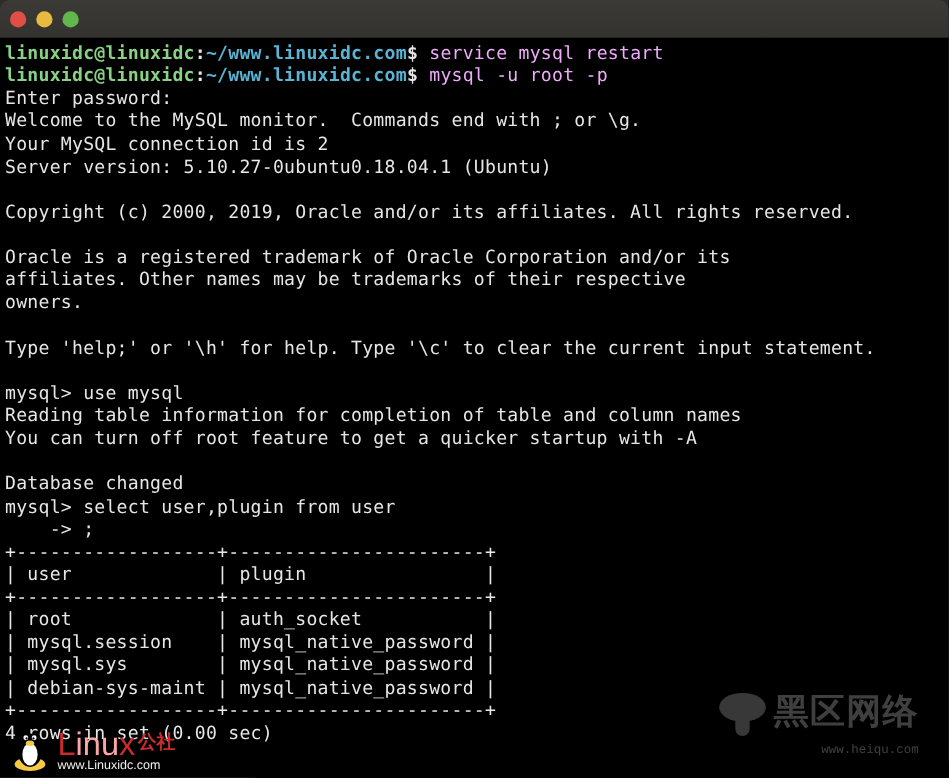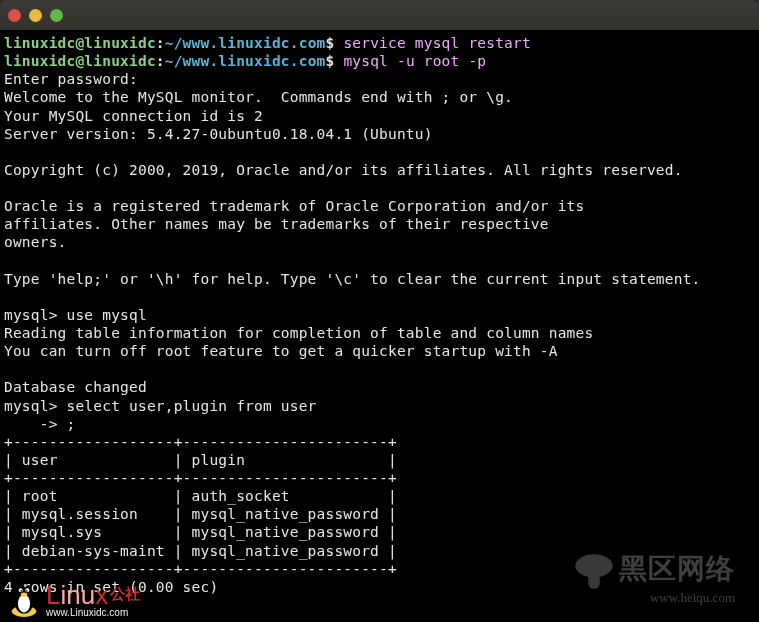--- a/index.html
+++ b/index.html
@@ -65,22 +65,22 @@
       font-size: 28px;
       font-weight: bold;
       letter-spacing: 1px;
       pointer-events: none;
     }
     .watermark-host {
       position: absolute;
       right: 24px;
       bottom: 16px;
       color: rgba(180,180,180,0.35);
-      font-family: Liberation Serif, serif;
-      font-size: 13px;
+      font-family: Liberation Mono, monospace;
+      font-size: 10px;
       pointer-events: none;
       text-align: right;
     }
     .watermark-mushroom {
       position: absolute;
       right: 142px;
       bottom: 26px;
       width: 46px; height: 46px;
       opacity: 0.3;
       pointer-events: none;
@@ -133,21 +133,21 @@
     <div class="light min"></div>
     <div class="light max"></div>
   </div>
 </div>
 
 <div class="term"><span class="prompt-user">linuxidc@linuxidc</span><span class="prompt-sep">:</span><span class="prompt-path">~/www.linuxidc.com</span><span class="prompt-sep">$</span> <span class="cmd">service mysql restart</span>
 <span class="prompt-user">linuxidc@linuxidc</span><span class="prompt-sep">:</span><span class="prompt-path">~/www.linuxidc.com</span><span class="prompt-sep">$</span> <span class="cmd">mysql -u root -p</span>
 <span>Enter password:</span>
 <span>Welcome to the MySQL monitor.  Commands end with ; or \g.</span>
 <span>Your MySQL connection id is 2</span>
-<span>Server version: 5.4.27-0ubuntu0.18.04.1 (Ubuntu)</span>
+<span>Server version: 5.10.27-0ubuntu0.18.04.1 (Ubuntu)</span>
 <span></span>
 <span>Copyright (c) 2000, 2019, Oracle and/or its affiliates. All rights reserved.</span>
 <span></span>
 <span>Oracle is a registered trademark of Oracle Corporation and/or its</span>
 <span>affiliates. Other names may be trademarks of their respective</span>
 <span>owners.</span>
 <span></span>
 <span>Type 'help;' or '\h' for help. Type '\c' to clear the current input statement.</span>
 <span></span>
 <span>mysql&gt; use mysql</span>

